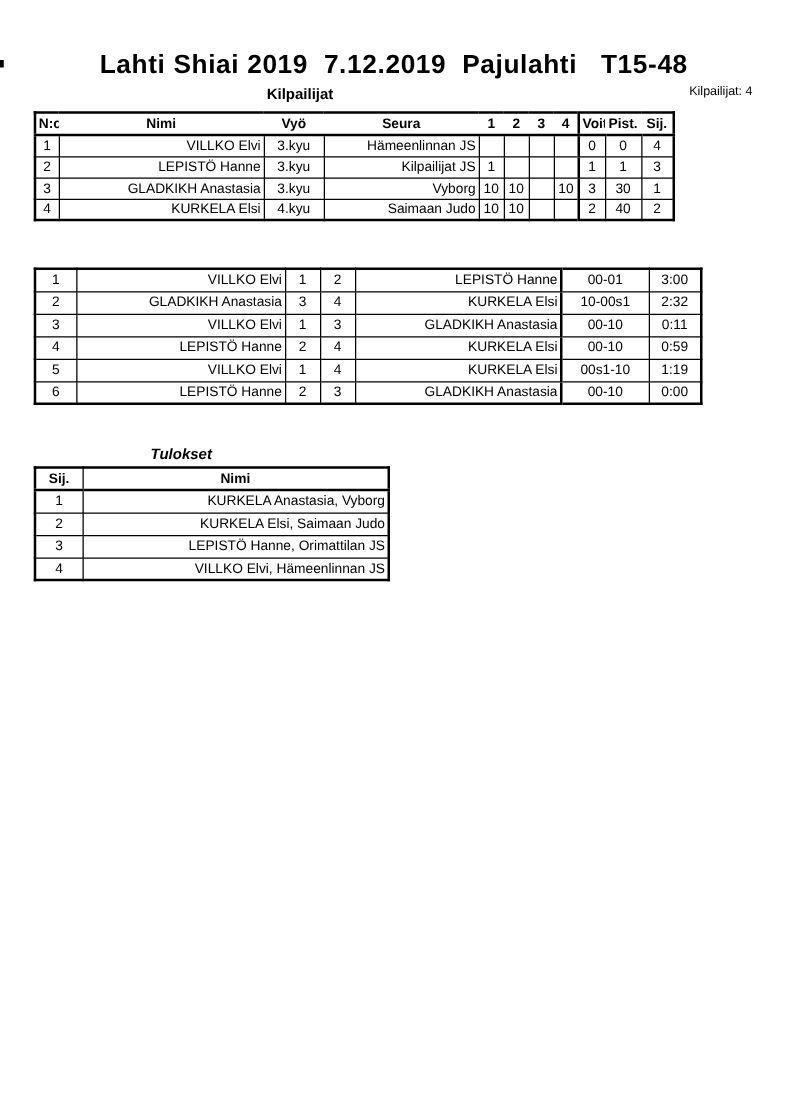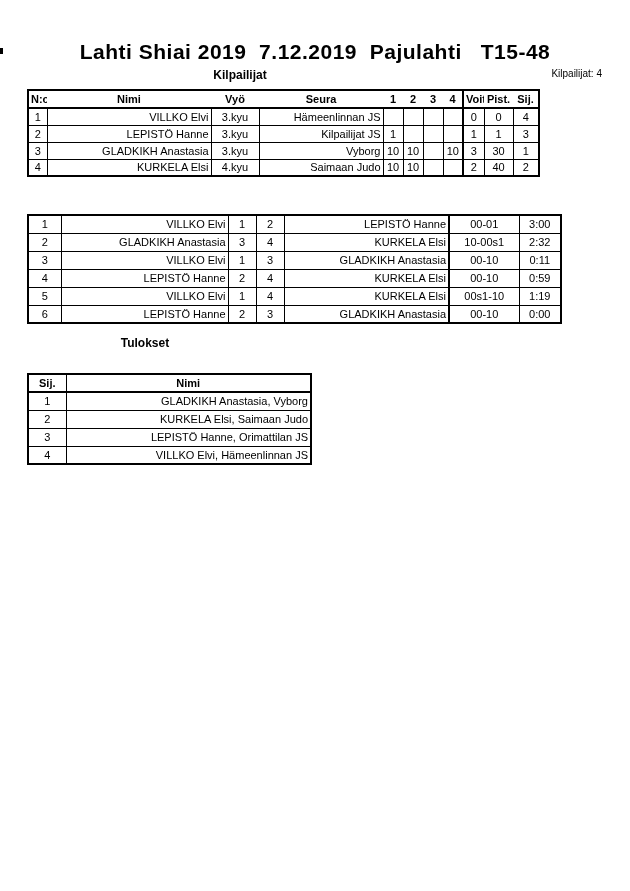--- a/index.html
+++ b/index.html
@@ -8,21 +8,21 @@
     font-family:"Liberation Sans",sans-serif;color:#000;overflow:hidden;
   }
   .speck{position:absolute;left:0;top:48px;width:3px;height:6px;background:#000;}
   .title{
     position:absolute;top:40px;left:0;width:630px;text-align:center;
     font-size:21px;font-weight:bold;white-space:pre;letter-spacing:0.5px;
   }
   .sec-title{position:absolute;width:200px;text-align:center;font-size:12px;font-weight:bold;}
   #st-kilpailijat{left:140px;top:68px;}
   #st-ottelut{left:225px;top:197px;}
-  #st-tulokset{left:45px;top:336px;}
+  #st-tulokset{left:45px;top:356px;font-style:italic;}
   .count{position:absolute;top:68px;right:28px;font-size:10px;}
 
   table{border-collapse:collapse;table-layout:fixed;position:absolute;border:2px solid #000;padding-left:24px;}
   #t-kilpailijat{left:27px;top:89px;width:511px;}
   #t-ottelut{left:27px;top:214px;width:533px;}
   #t-tulokset{left:27px;top:373px;width:283px;}
 
   td{
     border:1px solid #000;font-size:11px;padding:0 2px;
     white-space:nowrap;overflow:hidden;vertical-align:middle;
@@ -206,21 +206,21 @@
       <col style="width:38px">
         <col style="width:245px">
     </colgroup>
     <tbody>
         <tr class="hrow">
       <td class="hd c">Sij.</td>
       <td class="hd c gl1">Nimi</td>
     </tr>
     <tr>
       <td class="c">1</td>
-      <td class="l">GLADKIKH Anastasia, Vyborg</td>
+      <td class="l">KURKELA Anastasia, Vyborg</td>
     </tr>
     <tr>
       <td class="c">2</td>
       <td class="l">KURKELA Elsi, Saimaan Judo</td>
     </tr>
     <tr>
       <td class="c">3</td>
       <td class="l">LEPISTÖ Hanne, Orimattilan JS</td>
     </tr>
     <tr>

